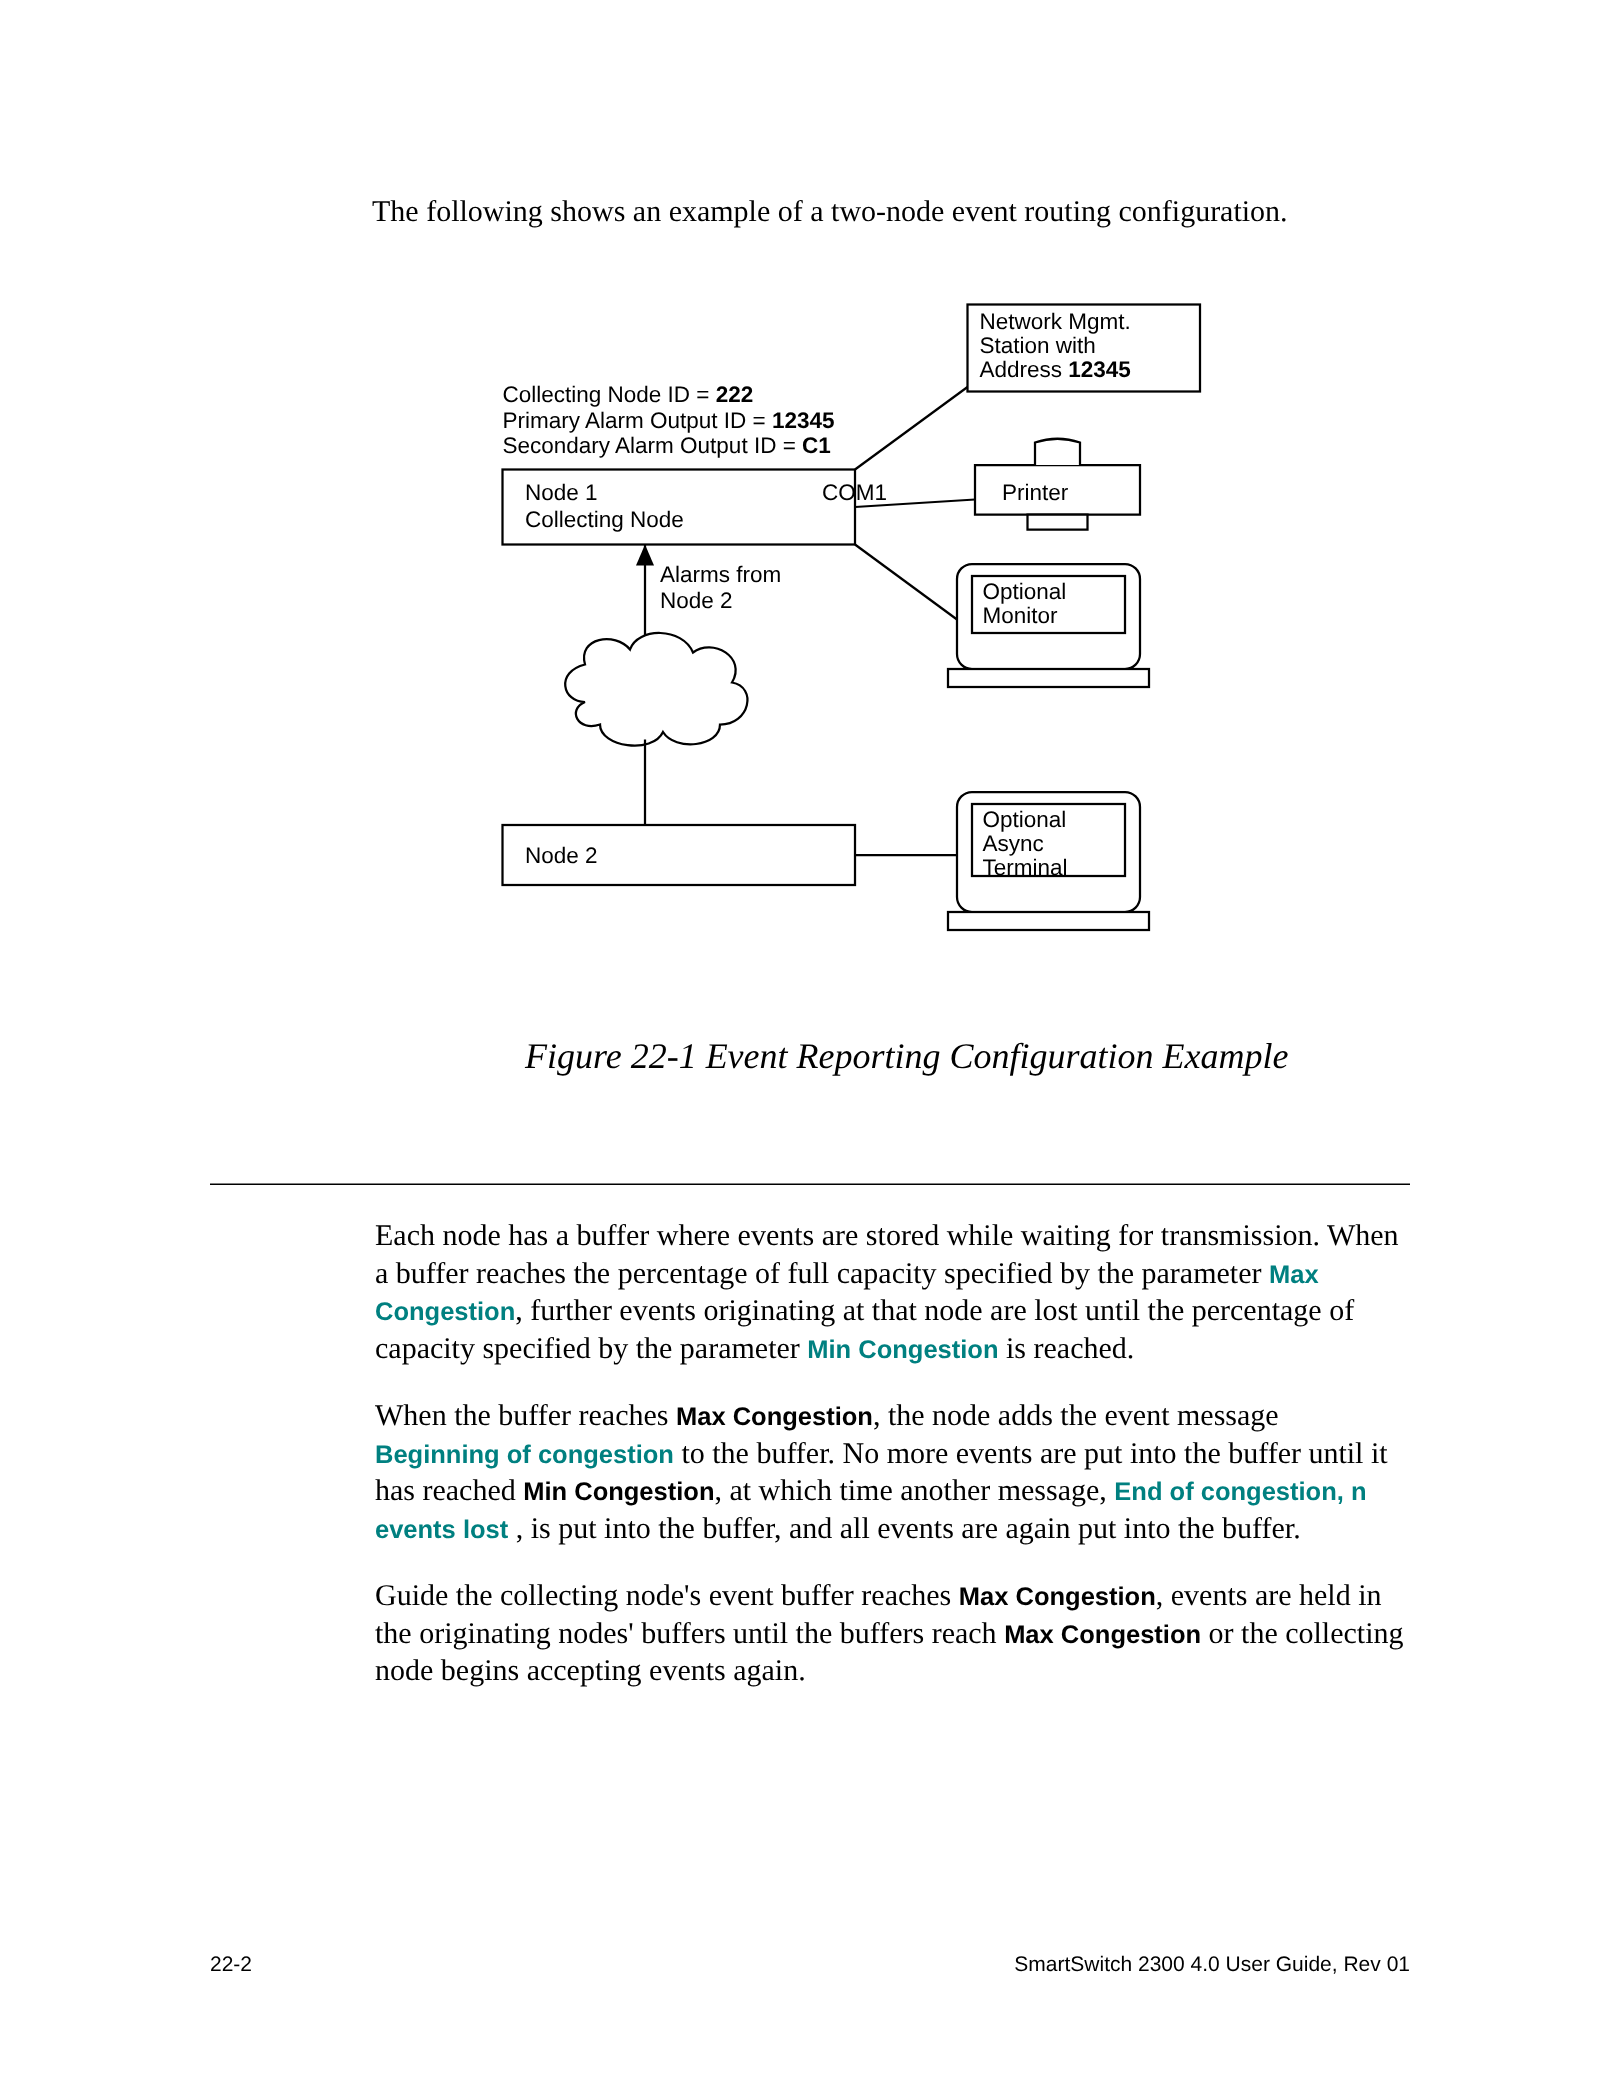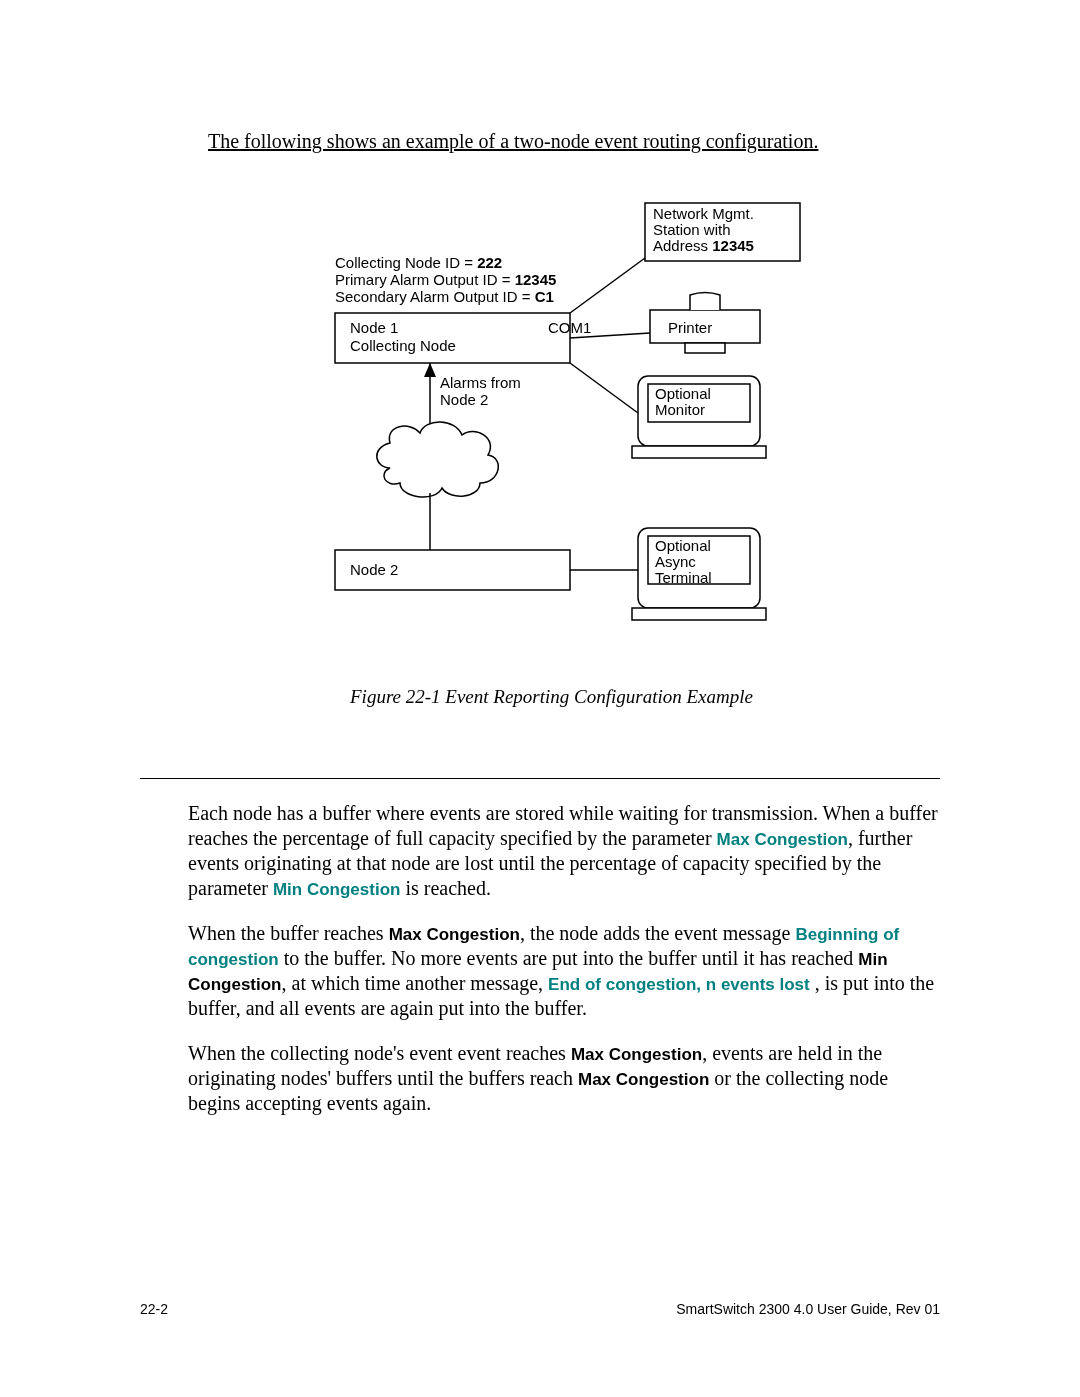--- a/index.html
+++ b/index.html
@@ -10,50 +10,49 @@
     color: #000;
     width: 1080px;
     height: 1397px;
     position: relative;
   }
   .page {
     padding: 110px 140px 0 140px;
   }
   .intro {
     font-size: 20px;
-    margin-left: 68px;
+    margin-left: 108px;
     margin-bottom: 40px;
-    text-decoration: underline;
   }
   .diagram {
     margin-left: 150px;
     margin-bottom: 18px;
   }
   .fig-caption {
     font-style: italic;
-    font-size: 19px;
+    font-size: 24px;
     text-align: left;
     margin-left: 210px;
     margin-bottom: 70px;
   }
   .section-heading {
     font-family: Arial, Helvetica, sans-serif;
     font-weight: bold;
     font-size: 28px;
     margin: 0 0 4px 0;
   }
   hr.rule {
     border: none;
     border-top: 1px solid #000;
     margin: 0 0 22px 0;
   }
   .body-para {
     font-size: 20px;
     line-height: 1.25;
-    margin-left: 48px;
+    margin-left: 110px;
     margin-bottom: 20px;
   }
   .kw {
     font-family: Arial, Helvetica, sans-serif;
     font-weight: bold;
     color: #008080;
     font-size: 17px;
   }
   .kw-black {
     font-family: Arial, Helvetica, sans-serif;
@@ -169,21 +168,21 @@
 
   <p class="body-para">
     <span>Each node has a buffer where events are stored while waiting for transmission. When a buffer reaches the percentage of full capacity specified by the parameter </span><span class="kw">Max Congestion</span><span>, further events originating at that node are lost until the percentage of capacity specified by the parameter </span><span class="kw">Min Congestion</span><span> is reached.</span>
   </p>
 
   <p class="body-para">
     <span>When the buffer reaches </span><span class="kw-black">Max Congestion</span><span>, the node adds the event message </span><span class="kw">Beginning of congestion</span><span> to the buffer. No more events are put into the buffer until it has reached </span><span class="kw-black">Min Congestion</span><span>, at which time another message, </span><span class="kw">End of congestion, n events lost</span><span> , is put into the buffer, and all events are again put into the buffer.</span>
   </p>
 
   <p class="body-para">
-    <span>When the collecting node's event event reaches </span><span class="kw-black">Max Congestion</span><span>, events are held in the originating nodes' buffers until the buffers reach </span><span class="kw-black">Max Congestion</span><span> or the collecting node begins accepting events again.</span>
+    <span>Guide the collecting node's event buffer reaches </span><span class="kw-black">Max Congestion</span><span>, events are held in the originating nodes' buffers until the buffers reach </span><span class="kw-black">Max Congestion</span><span> or the collecting node begins accepting events again.</span>
   </p>
 
 </div>
 
 <div class="footer">
   <span>22-2</span>
   <span>SmartSwitch 2300 4.0 User Guide, Rev 01</span>
 </div>
 
 </body></html>

